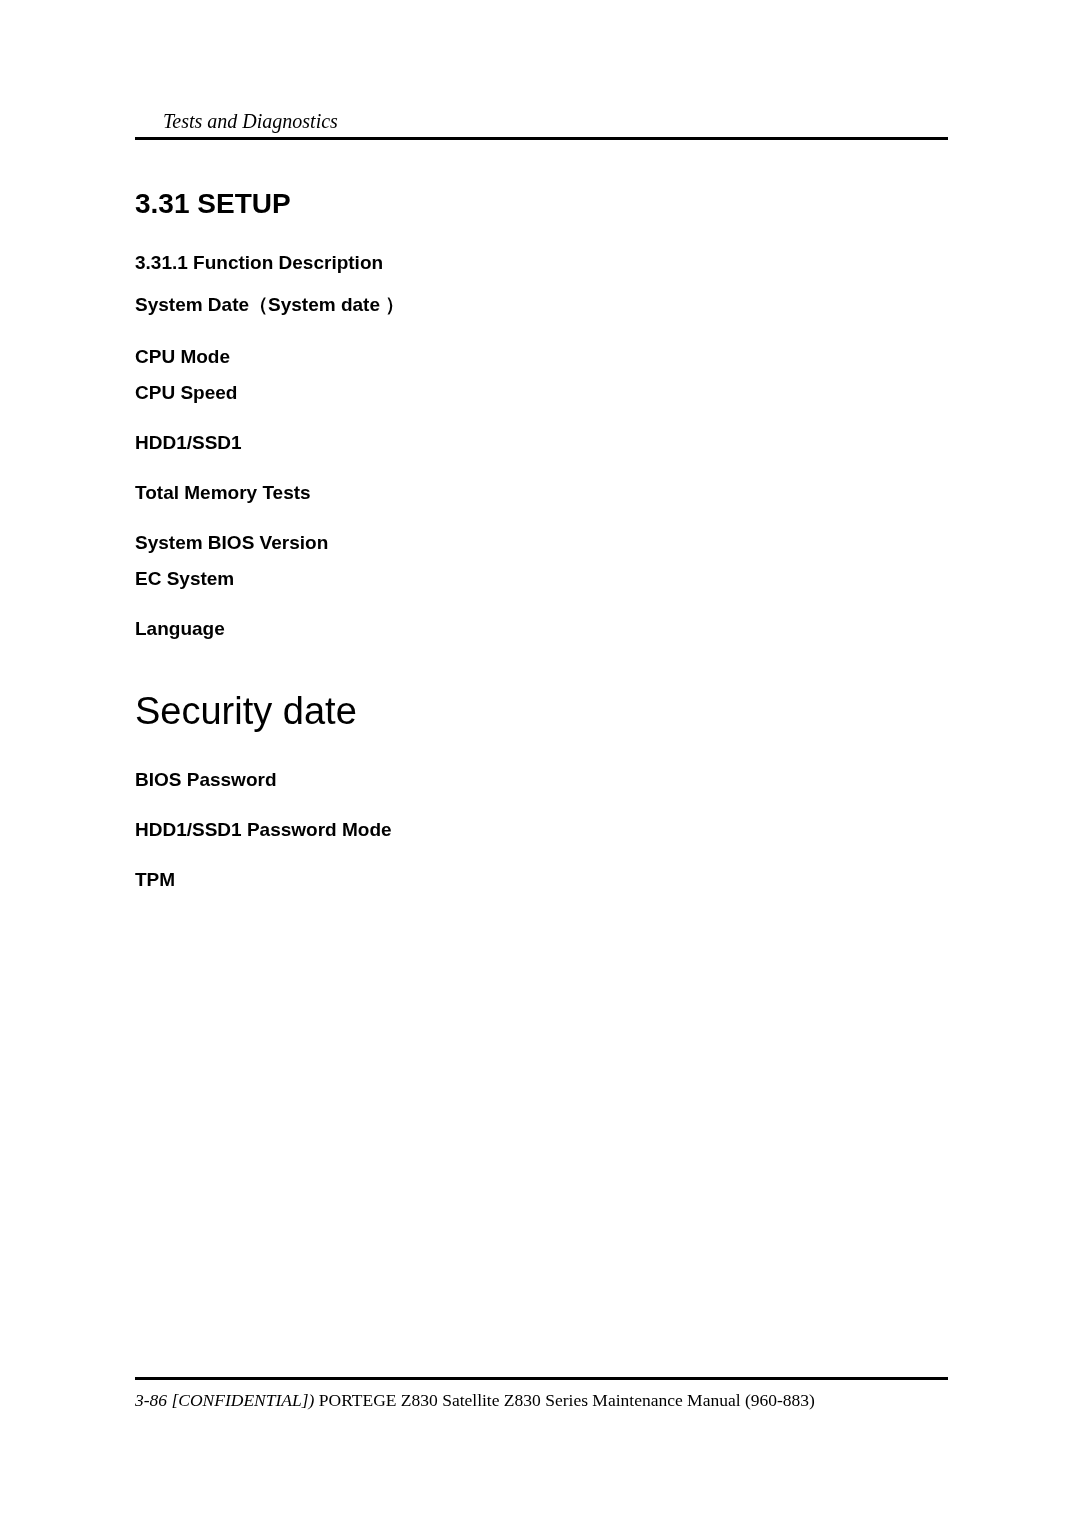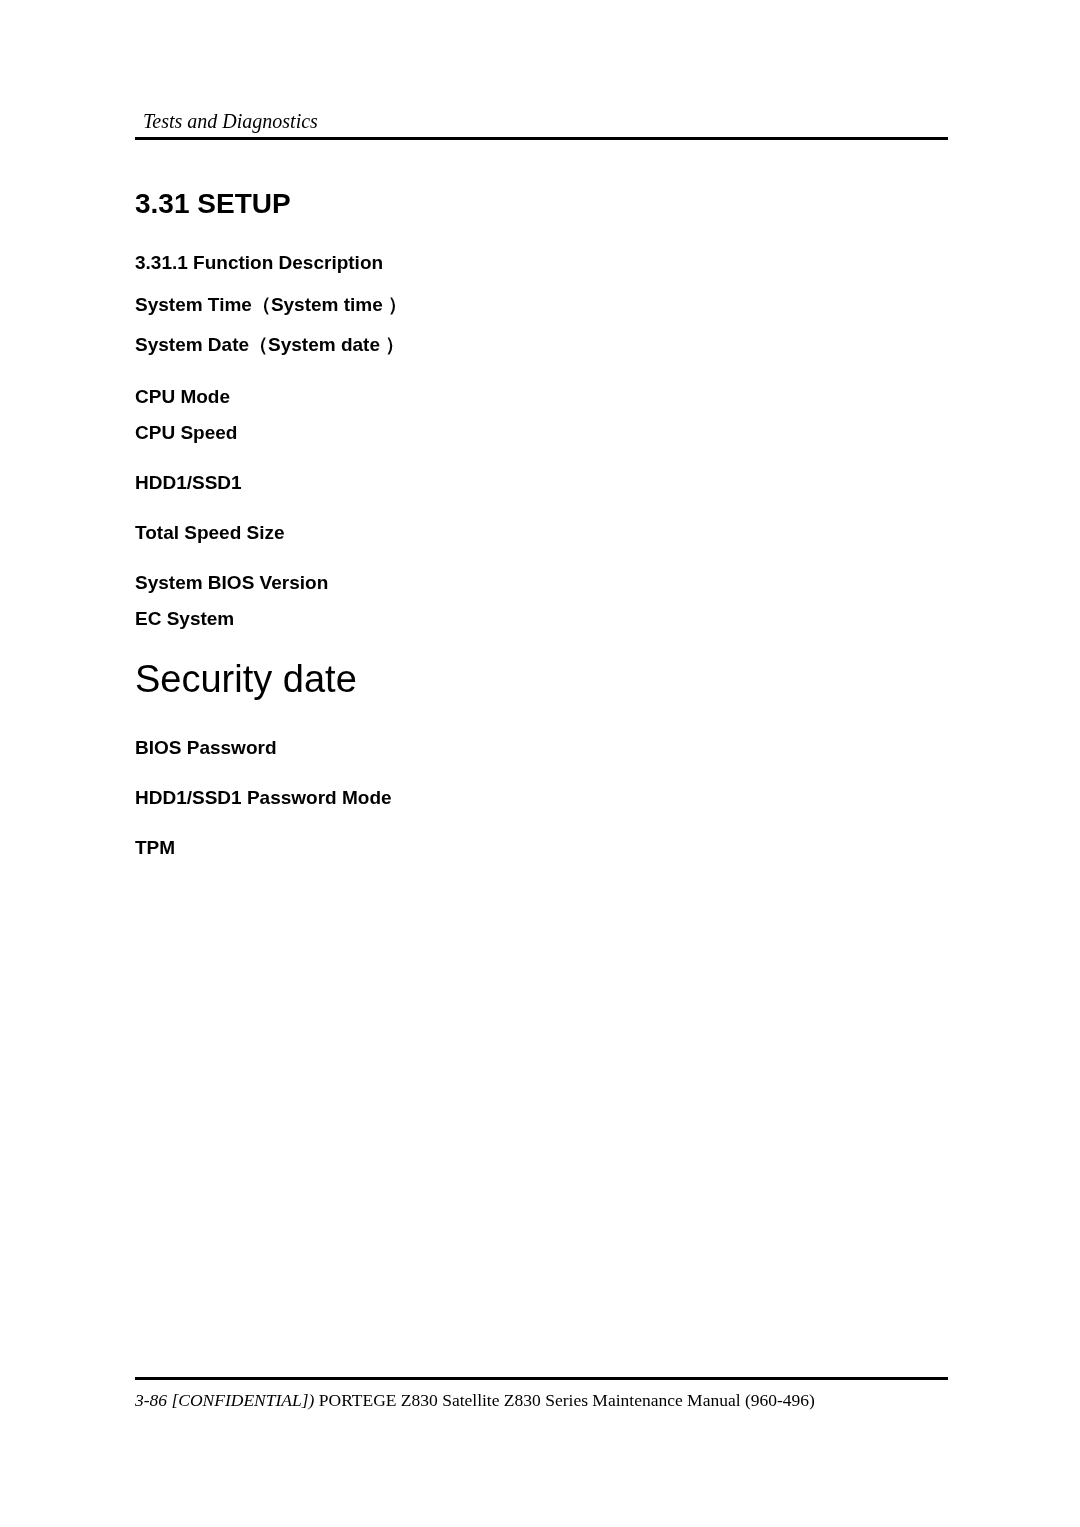--- a/index.html
+++ b/index.html
@@ -20,20 +20,21 @@
     .header-section {
       border-bottom: 3px solid #000;
       padding-bottom: 4px;
       margin-bottom: 48px;
     }
     .header-text {
       font-style: italic;
       font-size: 20px;
       font-family: "Times New Roman", Times, serif;
       padding-left: 8px;
+      margin-left: 20px;
     }
     .section-number-title {
       font-family: Arial, Helvetica, sans-serif;
       font-weight: bold;
       font-size: 28px;
       margin-bottom: 32px;
     }
     .subsection-title {
       font-family: Arial, Helvetica, sans-serif;
       font-weight: bold;
@@ -86,40 +87,40 @@
   <div class="header-section">
     <div class="header-text">Tests and Diagnostics</div>
   </div>
 
   <div class="section-number-title">3.31  SETUP</div>
 
   <div class="subsection-title">3.31.1  Function Description</div>
 
 
 
-  <div class="menu-item">System Time（System time ）</div>
   <div class="menu-item group-gap">System Date（System date ）</div>
 
   <div class="menu-item">CPU Mode</div>
   <div class="menu-item group-gap">CPU Speed</div>
 
   <div class="menu-item group-gap">HDD1/SSD1</div>
 
-  <div class="menu-item group-gap">Total Speed Size</div>
+  <div class="menu-item group-gap">Total Memory Tests</div>
 
   <div class="menu-item">System BIOS Version</div>
   <div class="menu-item group-gap">EC System</div>
 
+  <div class="menu-item" style="margin-bottom:50px;">Language</div>
 
   <div class="menu-heading">Security date</div>
 
   <div class="menu-item group-gap">BIOS Password</div>
   <div class="menu-item group-gap">HDD1/SSD1 Password Mode</div>
   <div class="menu-item">TPM</div>
 
 </div>
 
 <div class="footer">
   <div class="footer-rule"></div>
   <div class="footer-text">
-    <span class="footer-italic">3-86 [CONFIDENTIAL])</span><span> PORTEGE Z830 Satellite Z830 Series Maintenance Manual (960-496)</span>
+    <span class="footer-italic">3-86 [CONFIDENTIAL])</span><span> PORTEGE Z830 Satellite Z830 Series Maintenance Manual (960-883)</span>
   </div>
 </div>
 
 </body></html>

